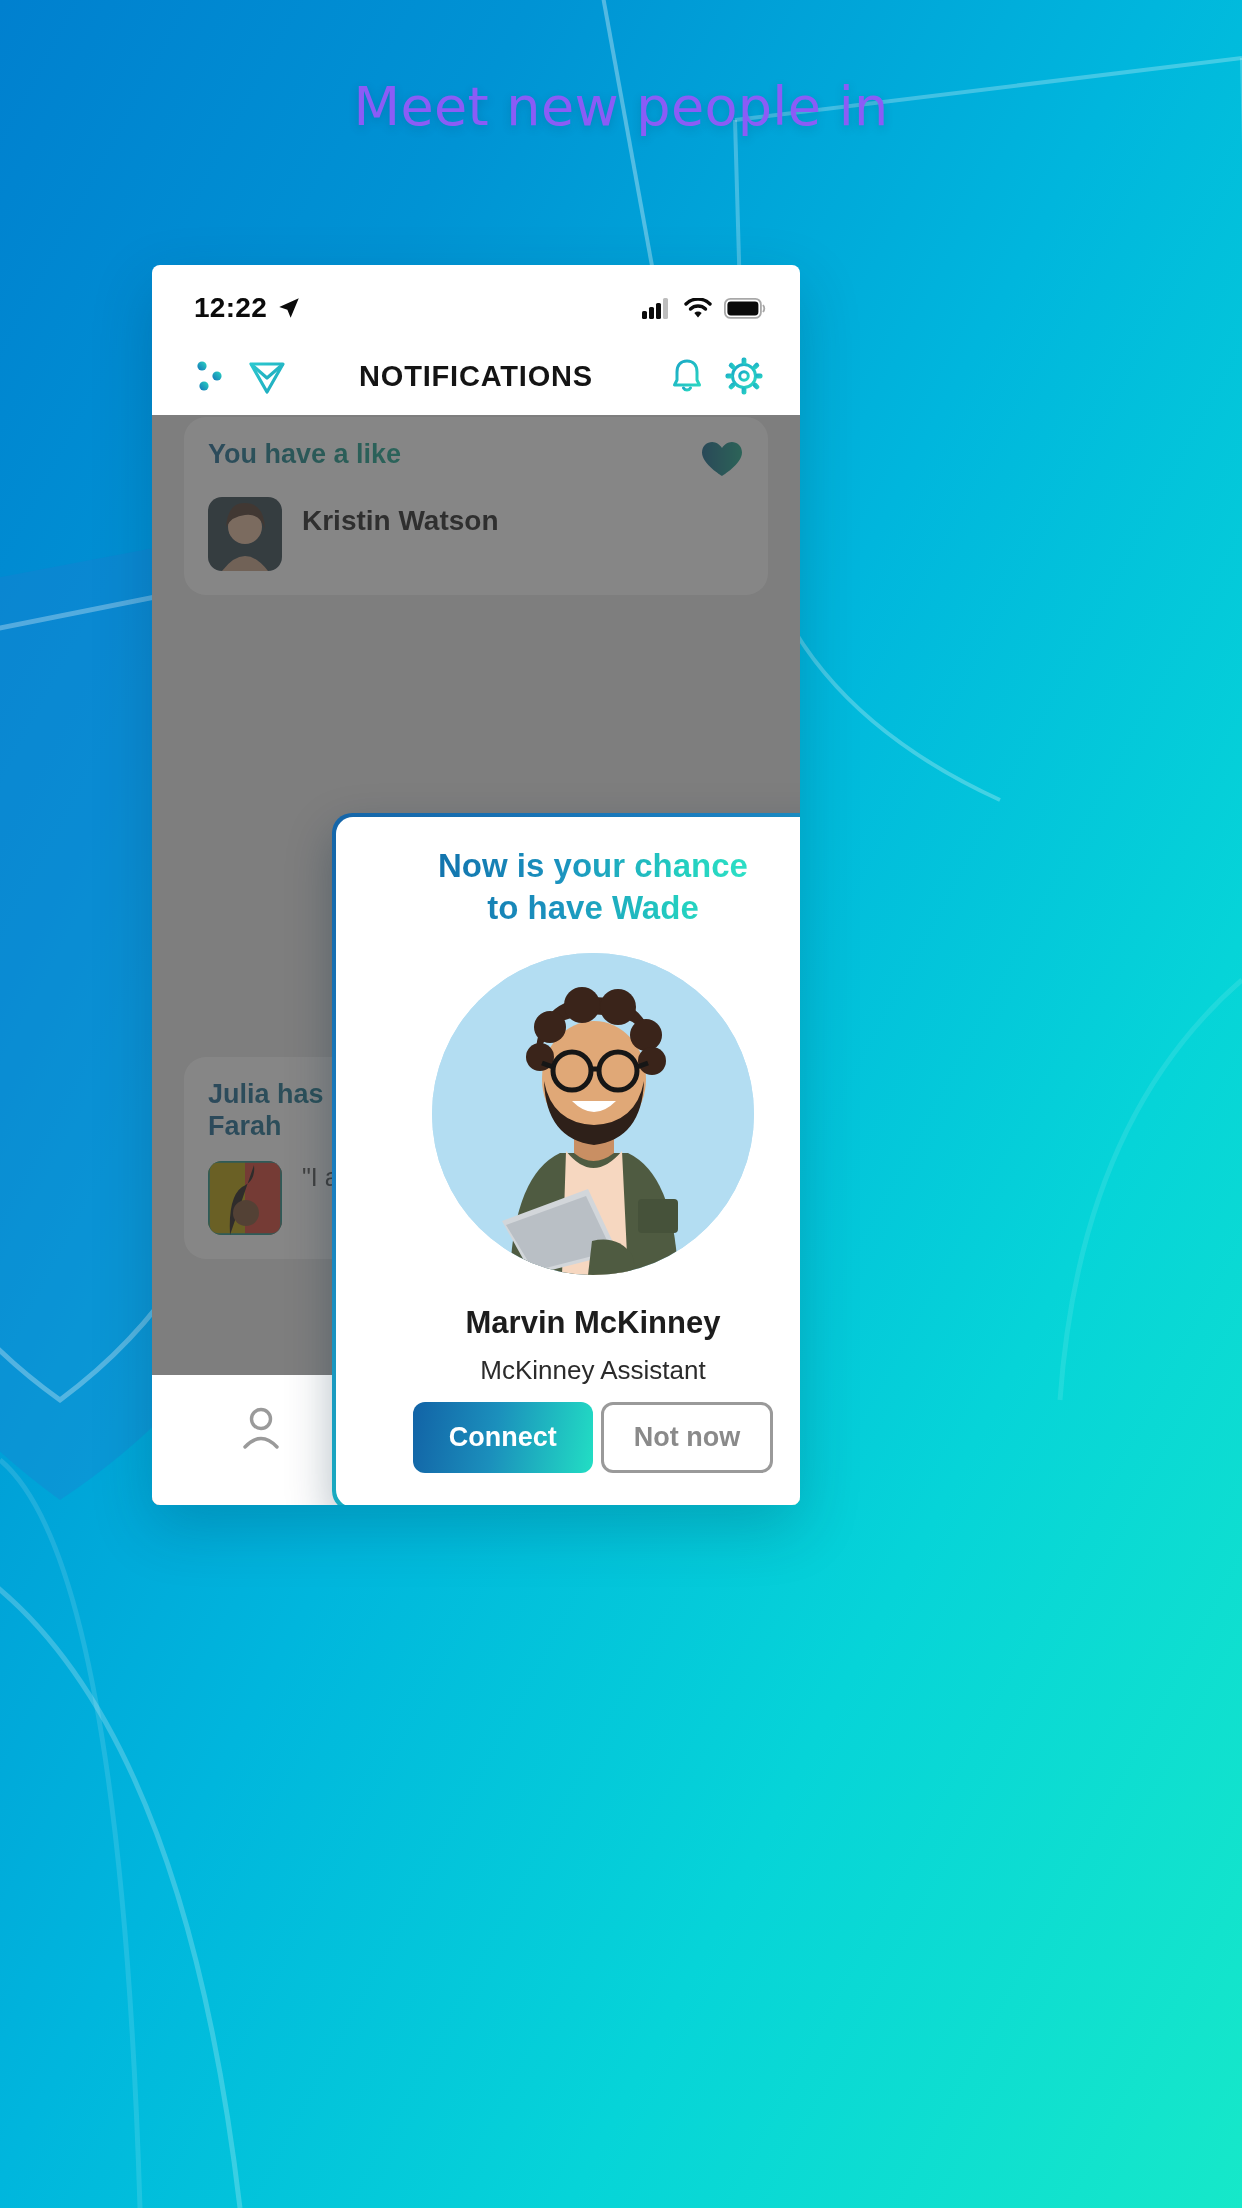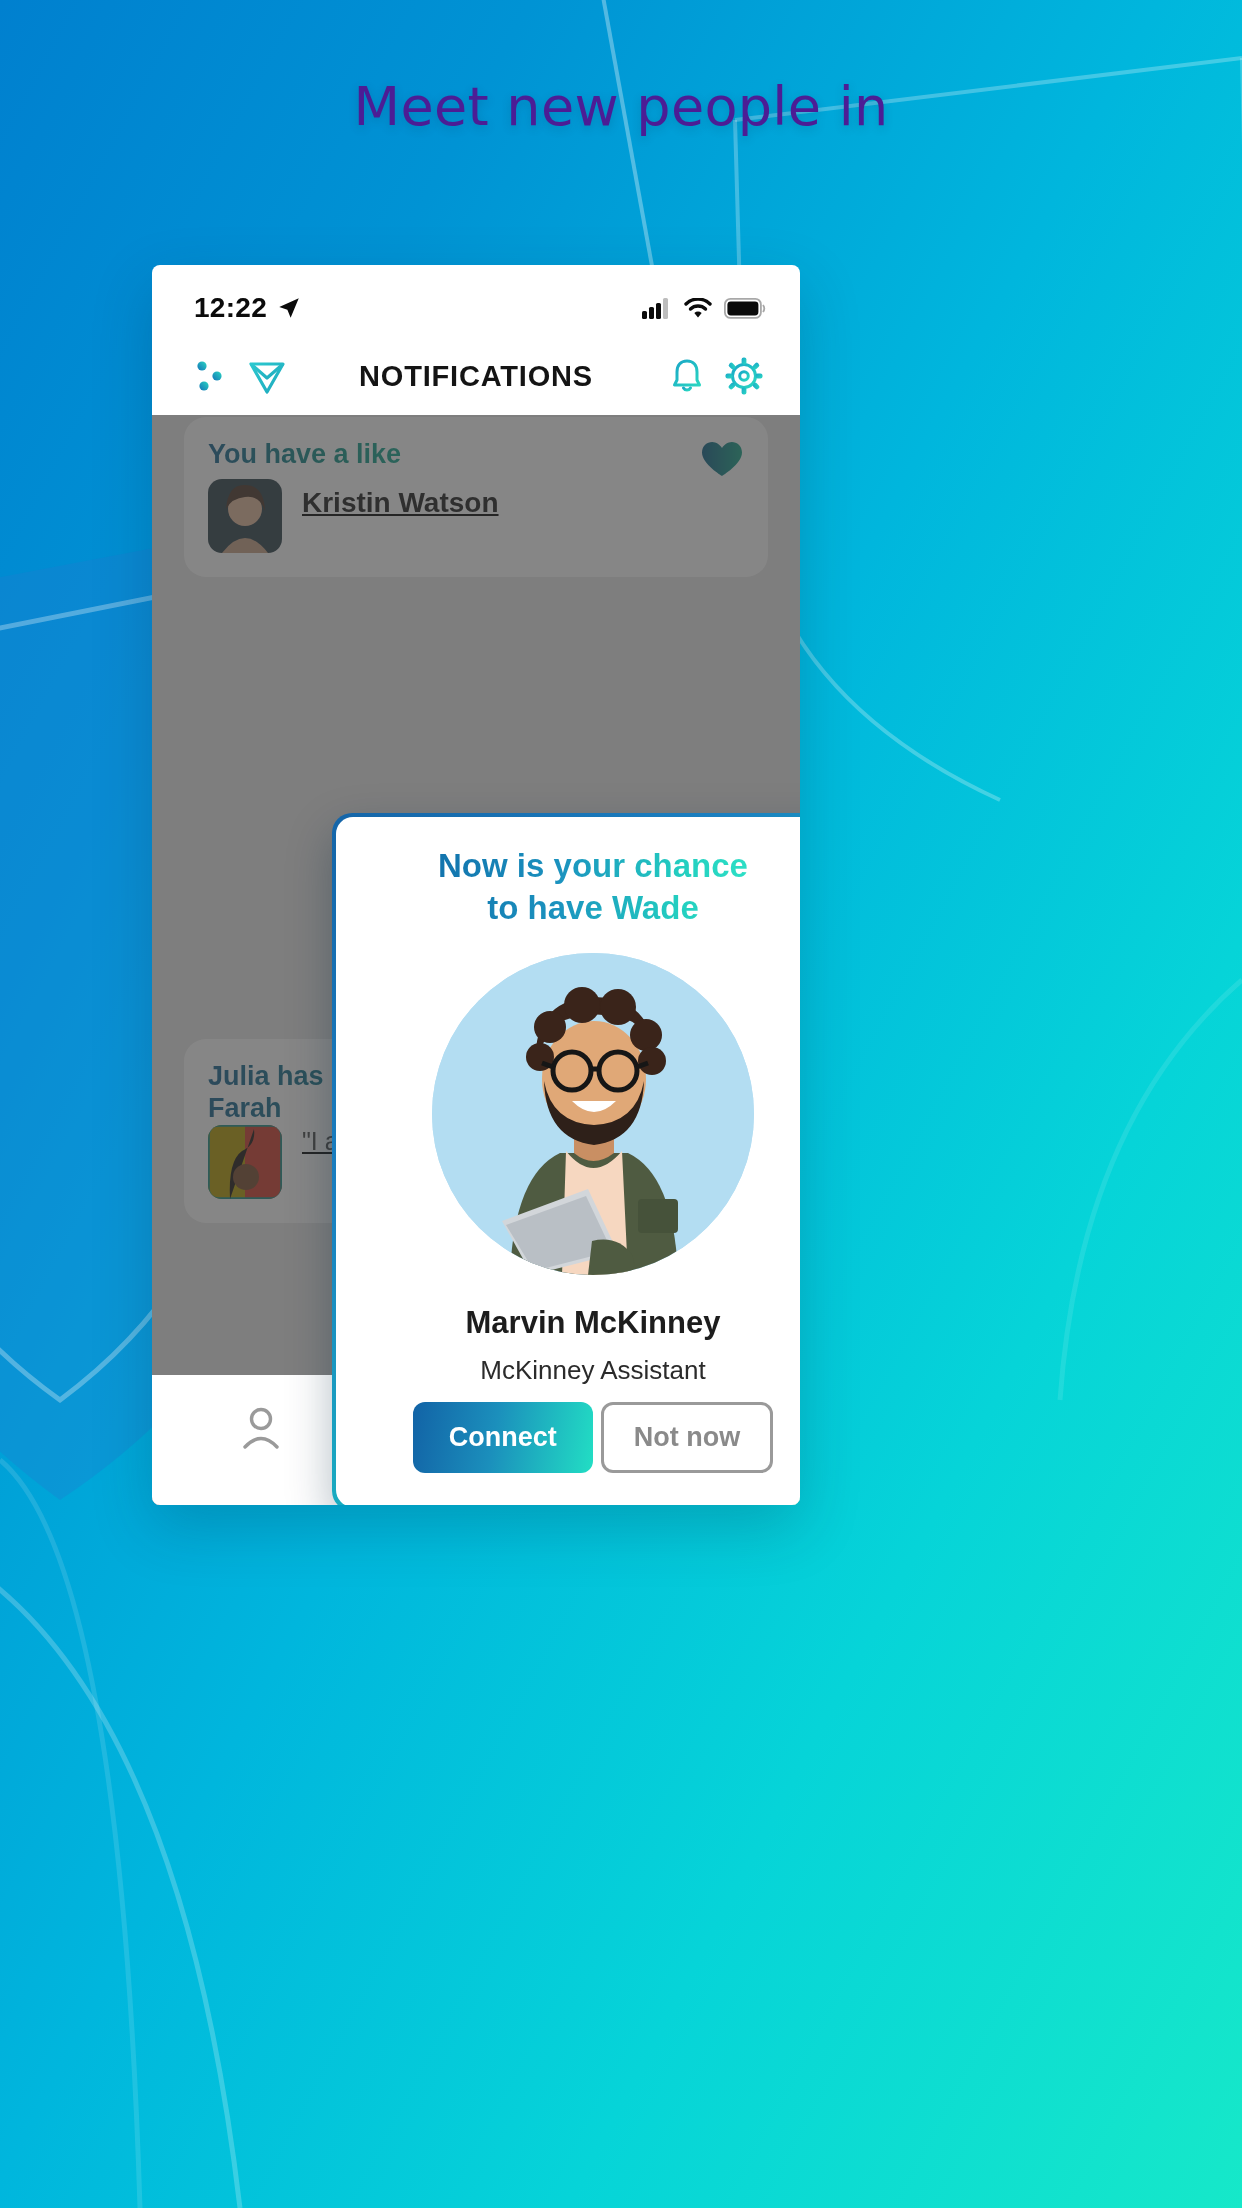--- a/index.html
+++ b/index.html
@@ -11,21 +11,21 @@
       linear-gradient(118deg, #0080cf 0%, #0093d4 22%, #00b6dd 48%, #06d4d8 72%, #16e8c9 100%);
   }
 
   
   .bg-layer { position:absolute; inset:0; overflow:hidden; }
   .bg-layer svg { position:absolute; inset:0; }
 
   
   .hero {
     position:absolute; top:78px; left:0; width:100%;
-    text-align:center; color:#4c1d95;
+    text-align:center; color:#8b5cf6;
     text-shadow:0 3px 10px rgba(0,60,90,.22);
     z-index:5;
   }
   .hero-l1 { font-size:54px; font-weight:400; letter-spacing:.3px; line-height:1.06; }
   .hero-l2 { font-size:62px; font-weight:800; letter-spacing:.2px; margin-top:12px; line-height:1.06; }
 
   
   .phone {
     position:absolute; left:152px; top:265px;
     width:648px; height:1240px;
@@ -75,21 +75,21 @@
     background:#fff; border-radius:22px; padding:22px 24px 24px;
     margin-bottom:22px;
   }
   .ncard-head { display:flex; align-items:flex-start; justify-content:space-between; gap:14px; }
   .ncard-title {
     font-size:27px; font-weight:700; line-height:1.18;
     background:linear-gradient(90deg,#14618f 0%, #0f8f84 62%, #12a58c 100%);
     -webkit-background-clip:text; background-clip:text; color:transparent;
     font-family:"Liberation Sans", sans-serif;
   }
-  .ncard-body { display:flex; gap:20px; align-items:flex-start;text-decoration:underline; }
+  .ncard-body { display:flex; gap:20px; margin-top:18px; align-items:flex-start; }
   .thumb { width:74px; height:74px; border-radius:14px; flex:none; overflow:hidden; }
   .thumb svg { display:block; }
   .ncard-name { font-size:28px; font-weight:700; color:#1b1b1b; padding-top:8px;
                 font-family:"Liberation Sans", sans-serif; }
   .ncard-quote { font-size:25px; color:#4a4a4a; line-height:1.32;
                  font-family:"Liberation Sans", sans-serif; }
 
   
   .bottomnav {
     position:absolute; left:0; bottom:0; width:100%; height:130px;

